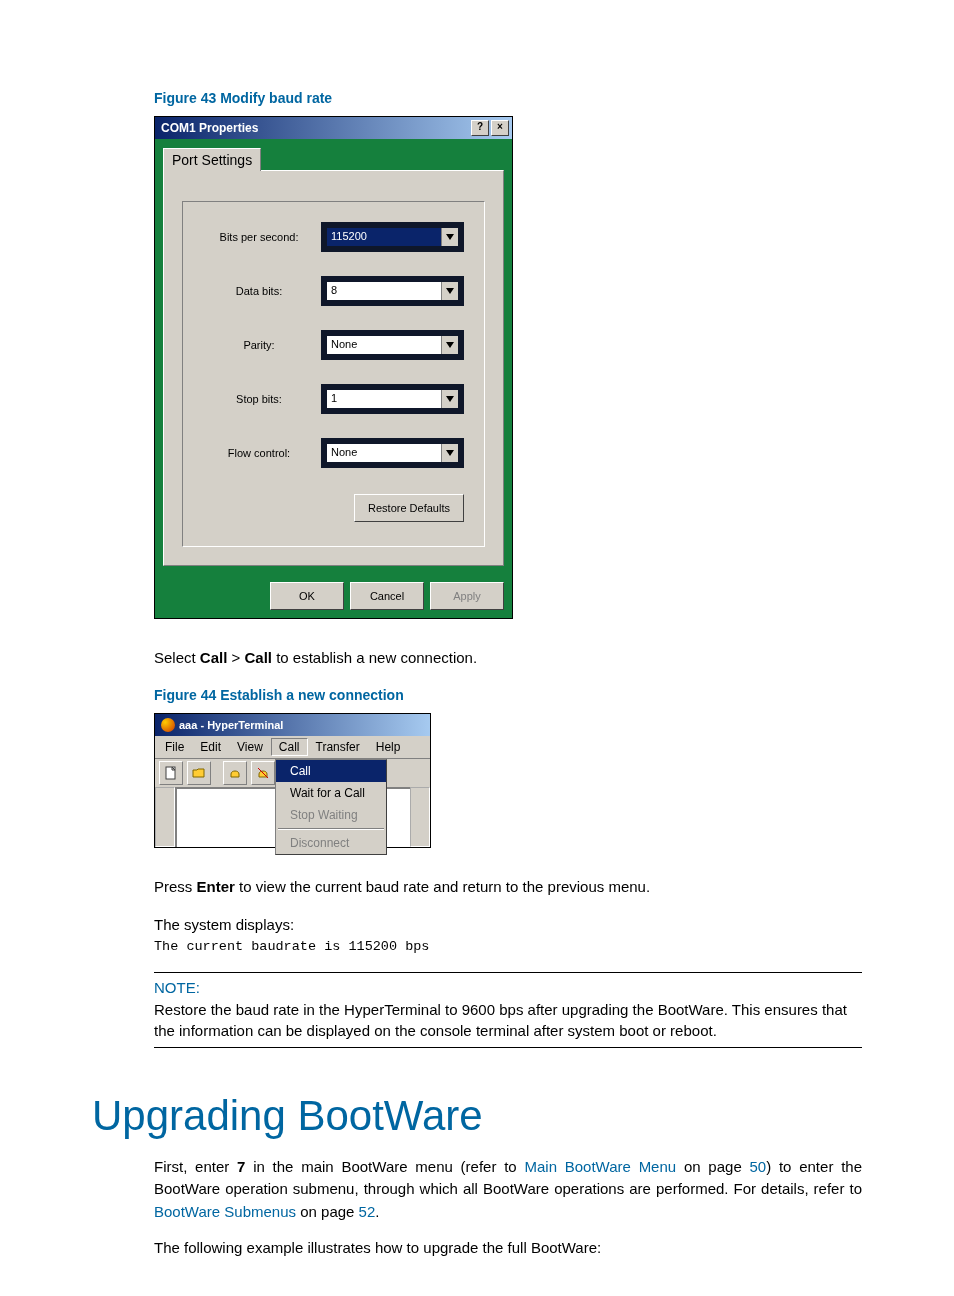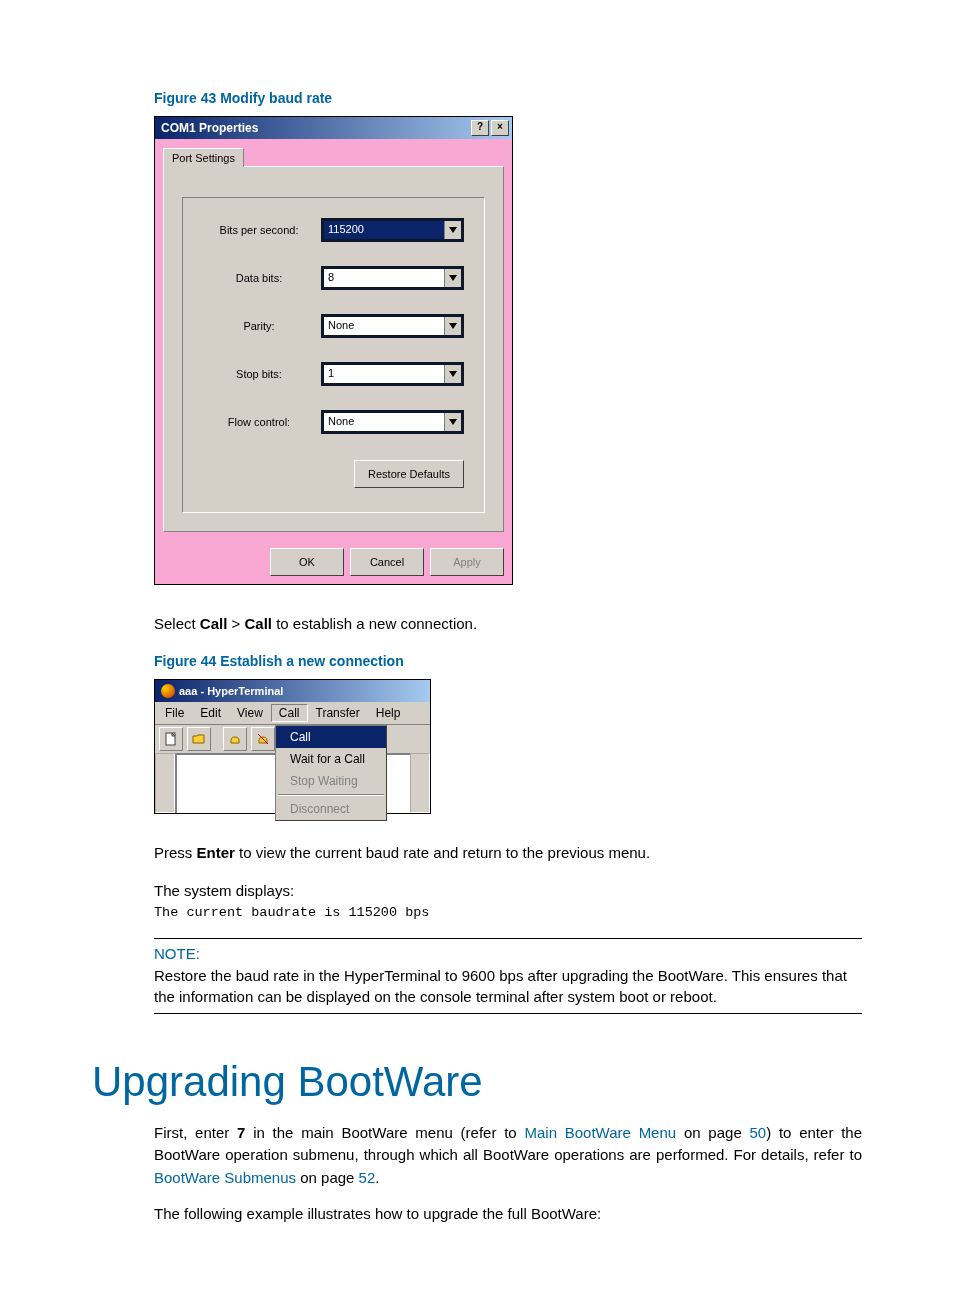--- a/index.html
+++ b/index.html
@@ -19,21 +19,21 @@
   .fig-caption {
     color: #0066a1;
     font-weight: bold;
     font-size: 14px;
     margin-bottom: 10px;
   }
   
   .dialog {
     width: 357px;
     border: 1px solid #000;
-    background: #f9a8d4;
+    background: #15803d;
     font-family: Tahoma, Arial, sans-serif;
     font-size: 11px;
   }
   .titlebar {
     background: linear-gradient(to right, #0a246a, #a6caf0);
     color: #fff;
     font-weight: bold;
     padding: 3px 3px 3px 6px;
     display: flex;
     align-items: center;
@@ -53,21 +53,21 @@
     font-weight: bold;
   }
   .dialog-body { padding: 8px 8px 8px 8px; }
   .tab {
     display: inline-block;
     background: #d4d0c8;
     border: 1px solid #fff;
     border-right-color: #808080;
     border-bottom: none;
     padding: 3px 8px;
-    font-size: 11px;
+    font-size: 14px;
     position: relative;
     top: 1px;
     z-index: 2;
   }
   .tabpanel {
     border: 1px solid #fff;
     border-right-color: #808080;
     border-bottom-color: #808080;
     background: #d4d0c8;
     padding: 30px 18px 18px 18px;
@@ -85,21 +85,21 @@
   }
   .field-row .label {
     width: 112px;
     text-align: center;
     padding-right: 6px;
     font-size: 11px;
   }
   .combo {
     flex: 1;
     display: flex;
-    border: 3px solid #0f172a;
+    border: 6px solid #0f172a;
     background: #fff;
     height: 18px;
     align-items: stretch;
   }
   .combo .value {
     flex: 1;
     padding: 2px 4px;
     font-size: 11px;
   }
   .combo .value.selected {

